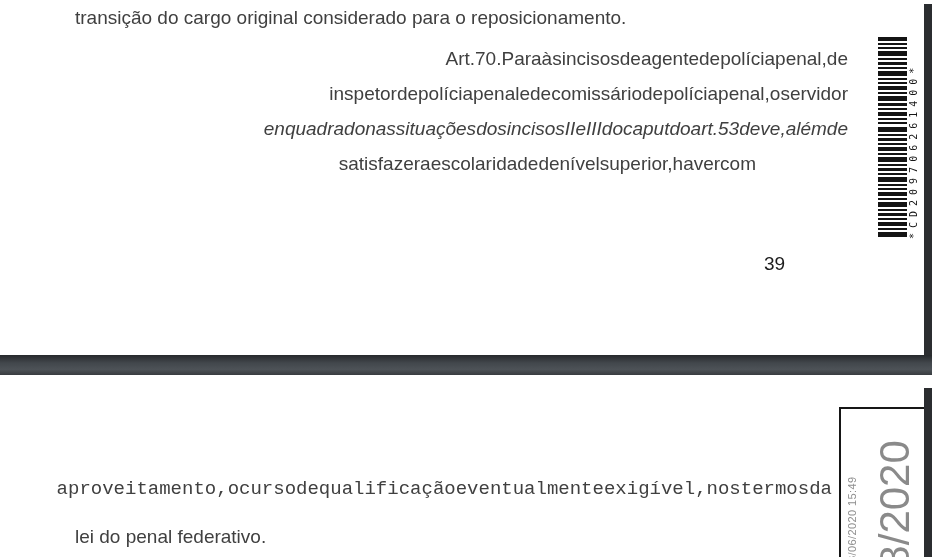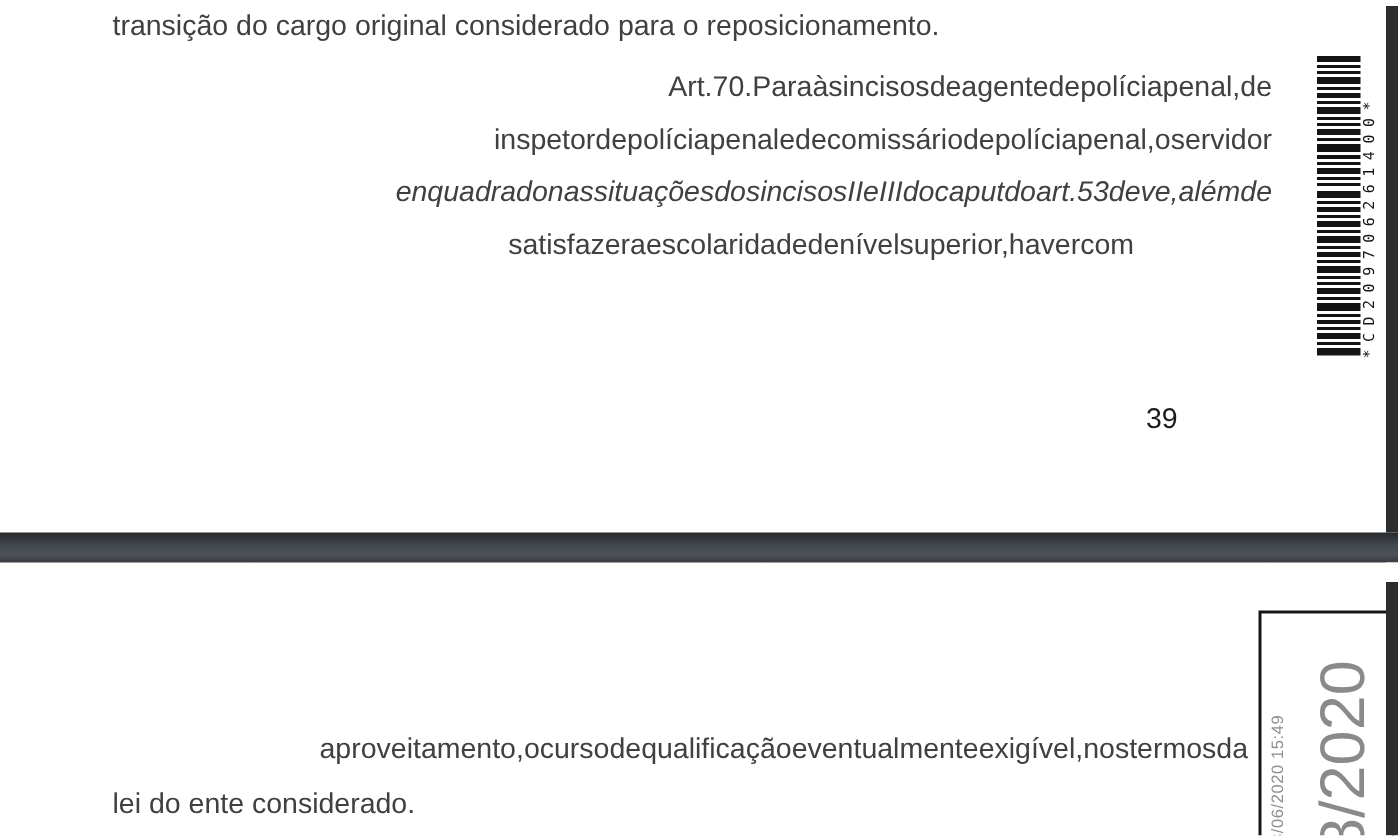--- a/index.html
+++ b/index.html
@@ -20,21 +20,21 @@
   .separator {
     position:absolute; left:0; top:355px; width:932px; height:20px;
     background:linear-gradient(180deg,#26292c 0%,#42474c 40%,#4d5257 72%,#383c40 100%);
   }
   .right-strip { position:absolute; width:8px; background:#2b2d30; }
   .strip-top    { left:924px; top:4px;   height:351px; }
   .strip-bottom { left:924px; top:388px; height:169px; }
   .strip-notch  { position:absolute; left:924px; top:375px; width:8px; height:13px; background:#ffffff; }
   
   .page-number {
-    position:absolute; left:764px; top:267px;
+    position:absolute; left:764px; top:251px;
     font-size:19px; line-height:26px; color:#1c1c1c;
   }
   
   .barcode-bars { position:absolute; left:878px; top:37px; width:29px; height:200px; }
   .barcode-text {
     position:absolute; left:907px; top:239px; width:202px;
     transform:rotate(-90deg); transform-origin:0 0;
     font-family:"DejaVu Sans Mono", monospace;
     font-size:10px; line-height:13px; letter-spacing:5px;
     color:#161616; white-space:nowrap;
@@ -167,34 +167,34 @@
         <rect x="0" y="181" width="29" height="2"></rect>
           <rect x="0" y="185" width="29" height="4"></rect>
         <rect x="0" y="191" width="29" height="2"></rect>
           <rect x="0" y="195" width="29" height="5"></rect>
       </g>
     </svg>
     <div class="barcode-text">*CD209706261400*</div>
   </div>
 
   <div>
-    <div class="tline jline" style="left:75px; top:487px; width:757px;">
+    <div class="tline jline" style="left:75px; top:476px; width:757px;font-family:Liberation Mono, monospace;">
         <span>aproveitamento,</span>
         <span>o</span>
         <span>curso</span>
         <span>de</span>
         <span>qualificação</span>
         <span>eventualmente</span>
         <span>exigível,</span>
         <span>nos</span>
         <span>termos</span>
         <span>da</span>
       </div>
 
-    <div class="tline" style="left:75px; top:524px;">lei do ente considerado.</div>
+    <div class="tline" style="left:75px; top:524px;">lei do penal federativo.</div>
 
     <div class="stamp-box"></div>
     <div class="stamp-datetime">8/06/2020 15:49</div>
     <div class="stamp-number">08/2020</div>
   </div>
 
   <div class="right-strip strip-top"></div>
   <div class="separator"></div>
   <div class="strip-notch"></div>
   <div class="right-strip strip-bottom"></div>

